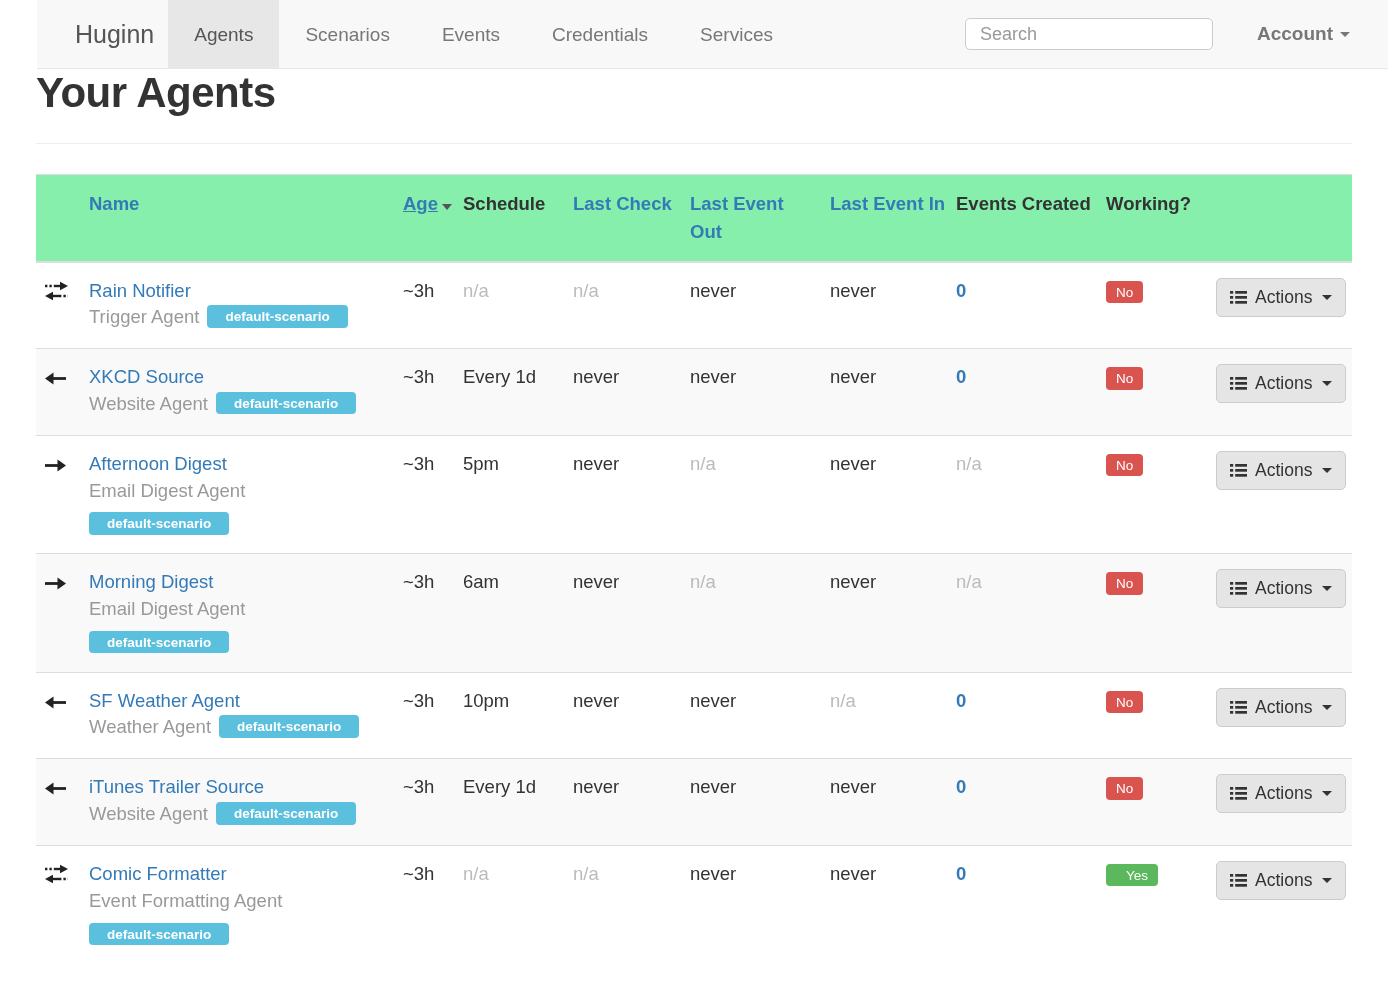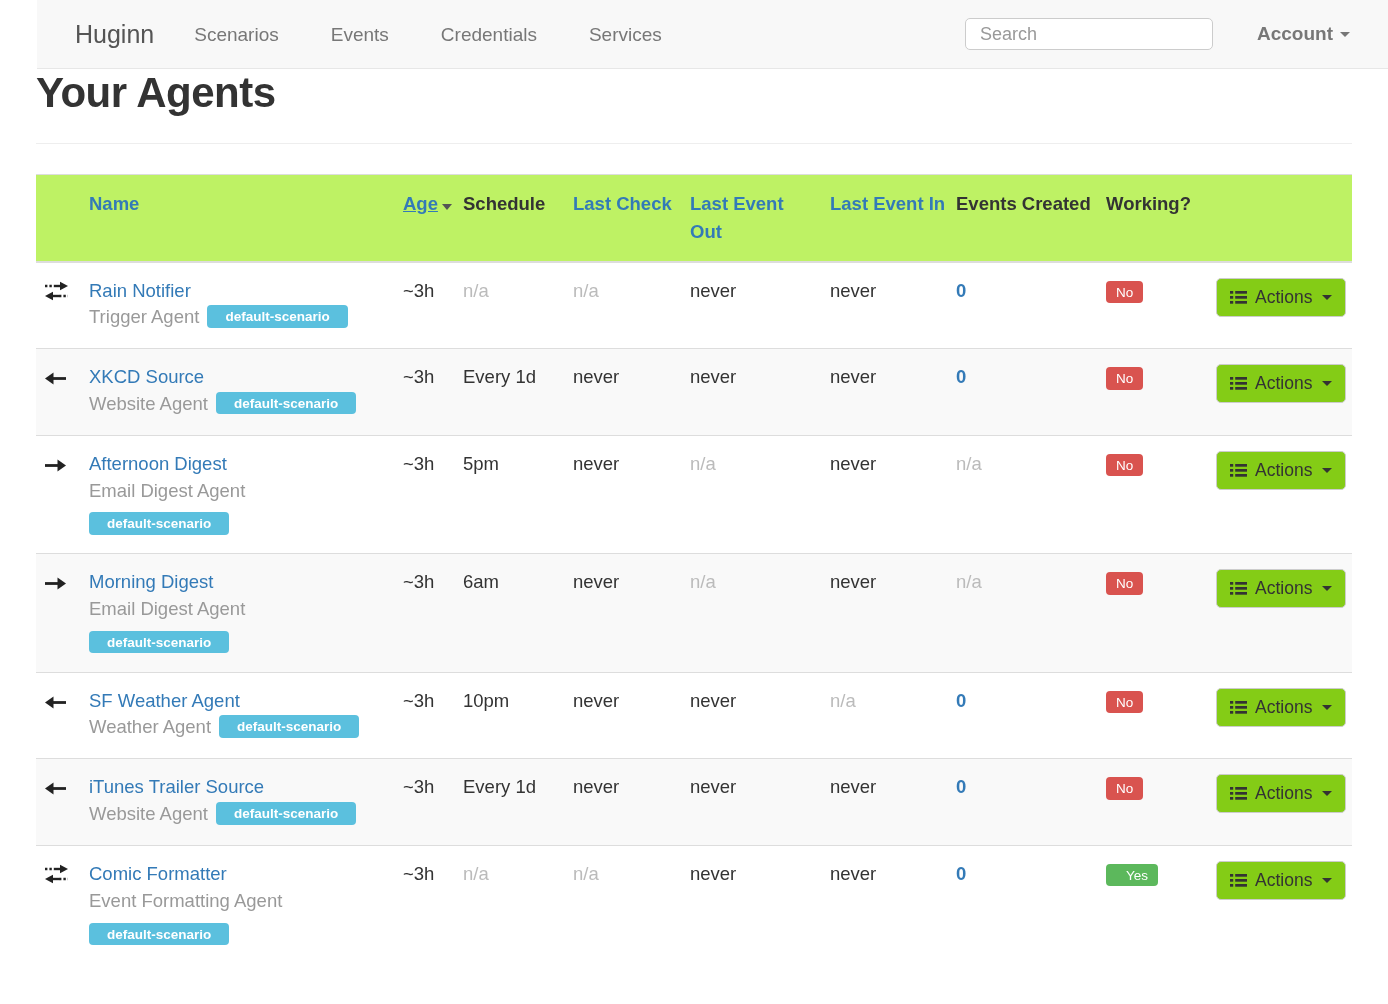--- a/index.html
+++ b/index.html
@@ -42,21 +42,21 @@
   }
   
   .container { padding:0 36px; }
   .page-title { font-size:42px; font-weight:bold; color:#333; letter-spacing:-0.5px; }
   .heading-divider { border:0; border-top:1px solid #eee; margin-top:26px; }
   
   table.agents {
     width:100%; border-collapse:collapse; table-layout:fixed; margin-top:30px;
   }
   thead th {
-    background:#bef264; text-align:left; vertical-align:top;
+    background:#86efac; text-align:left; vertical-align:top;
     padding:15px 10px 15px 0; font-size:18.5px; line-height:1.5; font-weight:bold;
     border-top:1px solid #ddd; border-bottom:2px solid #ddd; color:#333;
   }
   .th-link { color:#337ab7; cursor:pointer; }
   .th-link.sorted { text-decoration:underline; }
   .sort-caret {
     display:inline-block; width:0; height:0;
     border-top:6px solid #555; border-right:5px solid transparent;
     border-left:5px solid transparent; margin-left:4px;
   }
@@ -79,33 +79,34 @@
   .muted { color:#bbb; }
   .events-link { color:#337ab7; font-weight:bold; cursor:pointer; }
   .status-badge {
     display:inline-block; color:#fff; font-weight:normal; font-size:13.5px;
     line-height:1; padding:5px 10px 4px; border-radius:4px;
   }
   .status-no  { background:#d9534f; }
   .status-yes { background:#5cb85c;padding-left:20px; }
   .actions-btn {
     display:inline-flex; align-items:center; gap:8px; margin-left:10px;
-    background:#84cc16; border:1px solid #ccc; border-radius:5px;
+    background:#e5e5e5; border:1px solid #ccc; border-radius:5px;
     padding:8px 13px; font-size:17.5px; color:#333; font-family:inherit;
     cursor:pointer; white-space:nowrap;
   }
   .actions-btn .caret { border-top-color:#333; margin-left:2px; }
   .arrow-icon { display:inline-block; }
 </style>
 </head>
 <body>
 
 <nav class="navbar">
   <div class="brand">Huginn</div>
   <ul class="navbar-menu">
+      <li class="nav-item active">Agents</li>
       <li class="nav-item">Scenarios</li>
       <li class="nav-item">Events</li>
       <li class="nav-item">Credentials</li>
       <li class="nav-item">Services</li>
     </ul>
   <div class="nav-right">
     <input class="search-input" type="text" placeholder="Search" style="">
     <div class="account">
       <span>Account</span>
       <span class="caret"></span>

